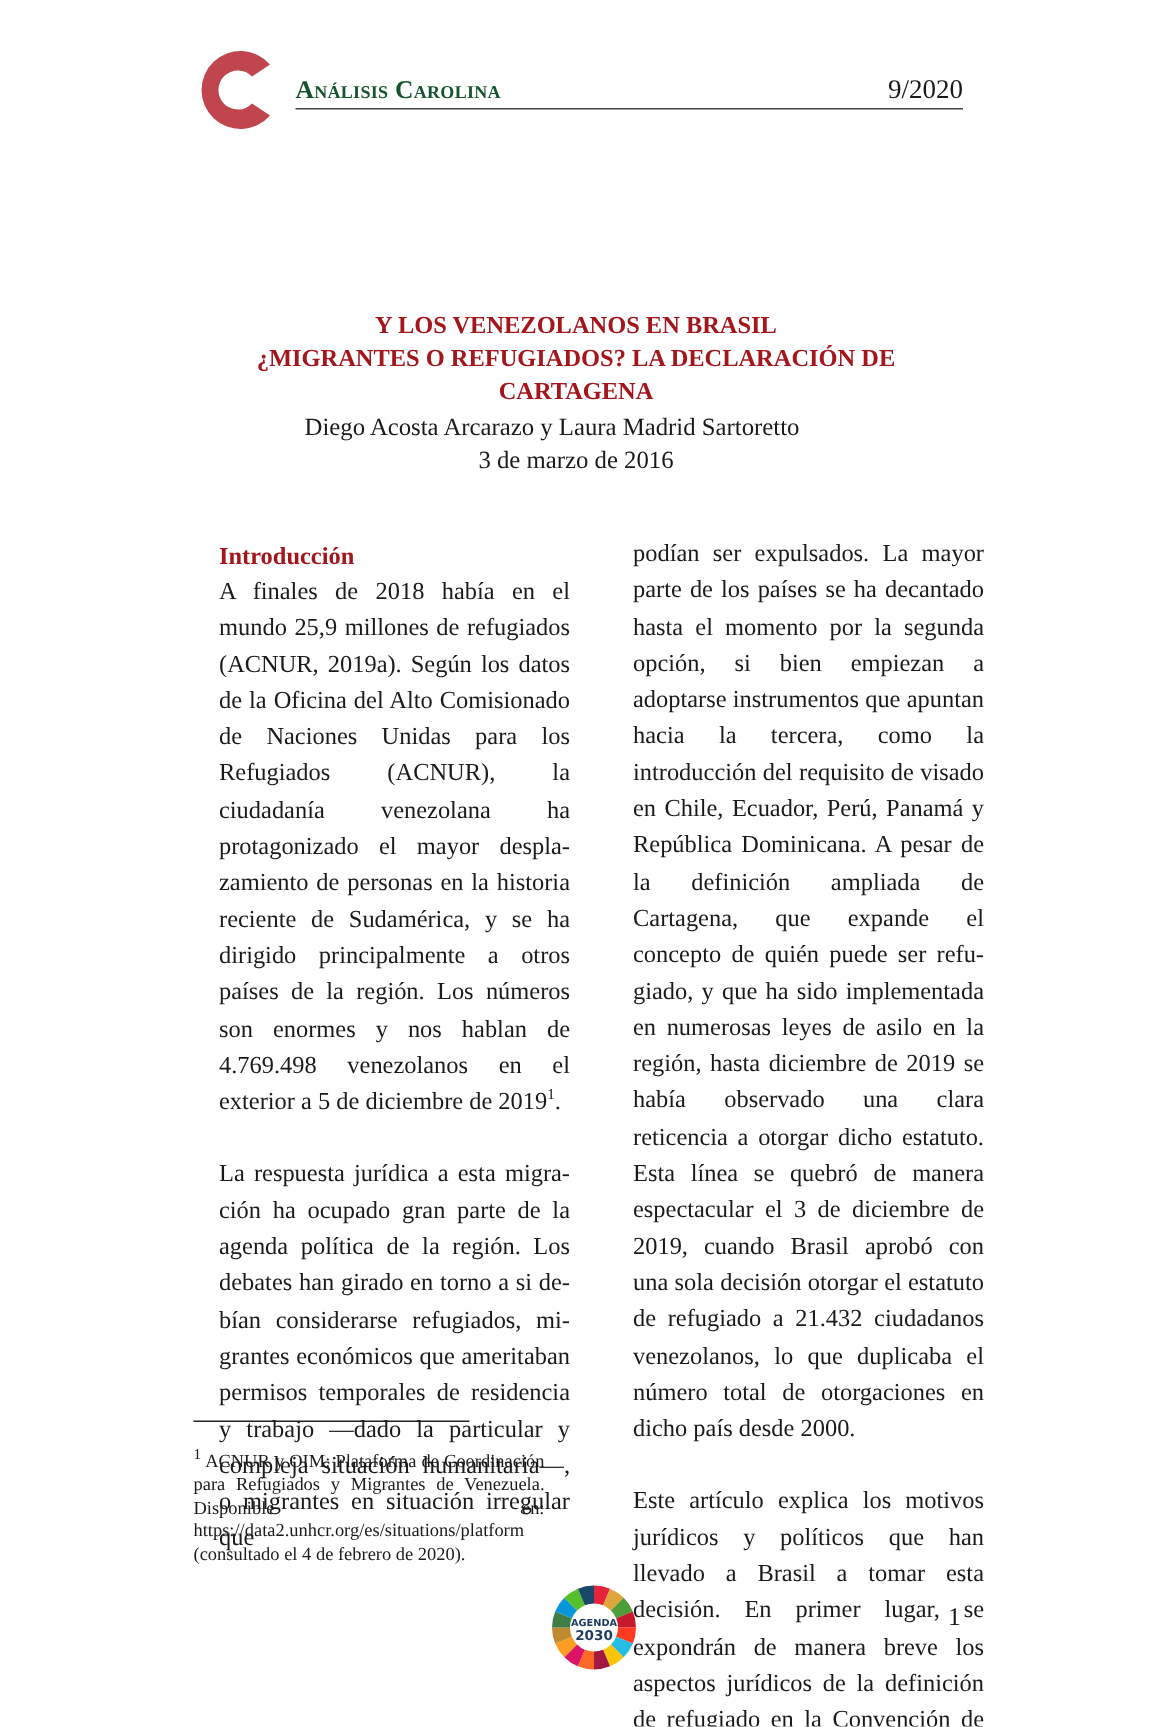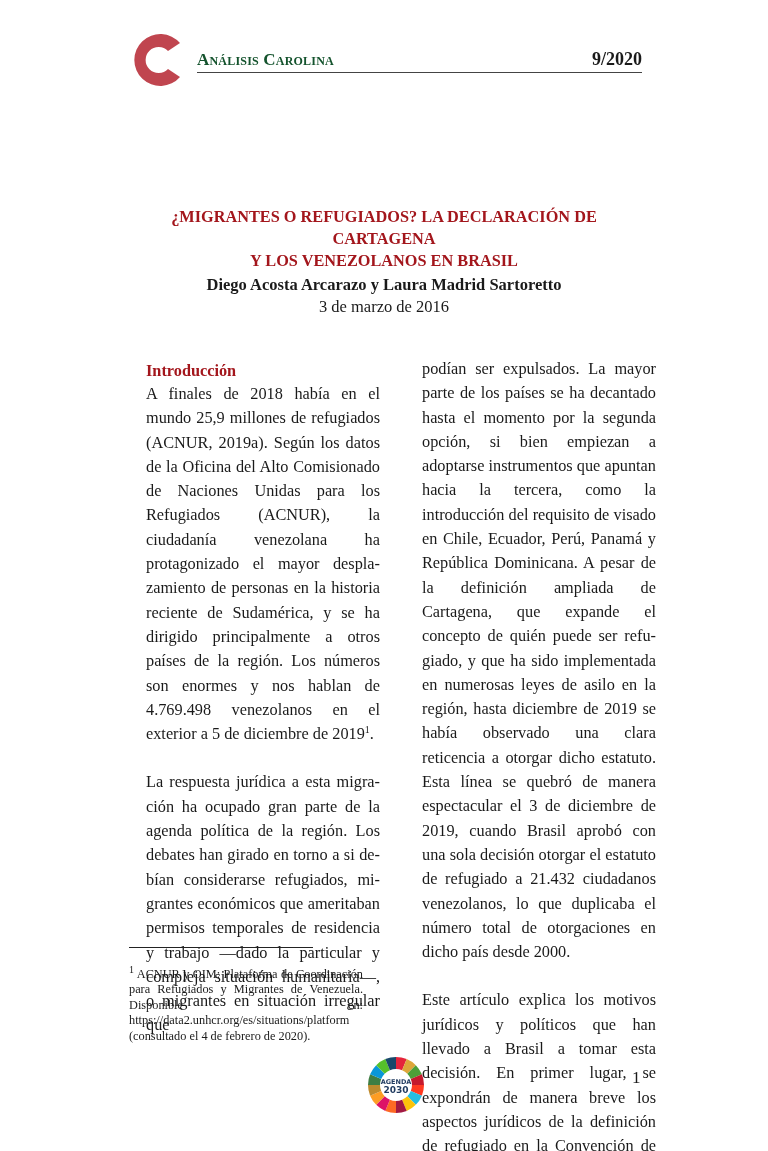--- a/index.html
+++ b/index.html
@@ -10,29 +10,29 @@
   .logo-c { position: absolute; left: 128px; top: 29px; width: 62px; height: 62px; }
   .header {
     position: absolute; left: 197px; top: 48px; width: 445px; height: 24px;
     border-bottom: 1.2px solid #444;
   }
   .header-title {
     position: absolute; left: 0; bottom: 2px; font-weight: bold; font-size: 17px;
     font-variant: small-caps; letter-spacing: 0.2px; color: #14532d;
   }
   .header-issue {
-    position: absolute; right: 0; bottom: 2px; font-weight: bold; font-size: 18px; color: #1a1a1a;
+    position: absolute; right: 0; bottom: 2px; font-weight: normal; font-size: 18px; color: #1a1a1a;
   }
   .title {
     position: absolute; left: 120px; top: 206px; width: 528px; text-align: center;
     color: #a3161c; font-weight: bold; font-size: 16.3px; line-height: 22px;
   }
   .authors {
-    position: absolute; left: 120px; top: 275px; width: 528px; text-align: center;
-    font-weight: bold; font-size: 16.5px;
+    position: absolute; left: 104px; top: 275px; width: 528px; text-align: center;
+    font-weight: normal; font-size: 16.5px;
   }
   .date {
     position: absolute; left: 120px; top: 297px; width: 528px; text-align: center;
     font-size: 16.5px;
   }
   .col {
     position: absolute; width: 234px; font-size: 16.3px; line-height: 24.3px;
     text-align: justify; hyphens: manual; margin-left: 17px;
   }
   .col-left { left: 129px; top: 360px; }
@@ -55,22 +55,22 @@
 <svg class="logo-c" viewBox="0 0 62 62">
   <path d="M52 14 A26 26 0 1 0 52 48 L40 40 A13 13 0 1 1 40 22 Z" fill="#c0454f"></path>
 </svg>
 
 <div class="header">
   <span class="header-title">Análisis Carolina</span>
   <span class="header-issue">9/2020</span>
 </div>
 
 <div class="title">
+  <div>Y LOS VENEZOLANOS EN BRASIL</div>
   <div>¿MIGRANTES O REFUGIADOS? LA DECLARACIÓN DE CARTAGENA</div>
-  <div>Y LOS VENEZOLANOS EN BRASIL</div>
 </div>
 <div class="authors">Diego Acosta Arcarazo y Laura Madrid Sartoretto</div>
 <div class="date">3 de marzo de 2016</div>
 
 <div class="col col-left">
   <h3 class="section-heading">Introducción</h3>
   <p class="para"><span>A finales de 2018 había en el mundo 25,9 millones de refugiados (AC­NUR, 2019a). Según los datos de la Oficina del Alto Comisionado de Naciones Unidas para los Refugiados (ACNUR), la ciudadanía venezolana ha protagonizado el mayor despla­zamiento de personas en la historia reciente de Sudamérica, y se ha diri­gido principalmente a otros países de la región. Los números son enormes y nos hablan de 4.769.498 venezola­nos en el exterior a 5 de diciembre de 2019</span><sup>1</sup><span>.</span></p>
   <p class="para">La respuesta jurídica a esta migra­ción ha ocupado gran parte de la agenda política de la región. Los debates han girado en torno a si de­bían considerarse refugiados, mi­grantes económicos que ameritaban permisos temporales de residencia y trabajo —dado la particular y com­pleja situación humanitaria—, o mi­grantes en situación irregular que</p>
 </div>
 

